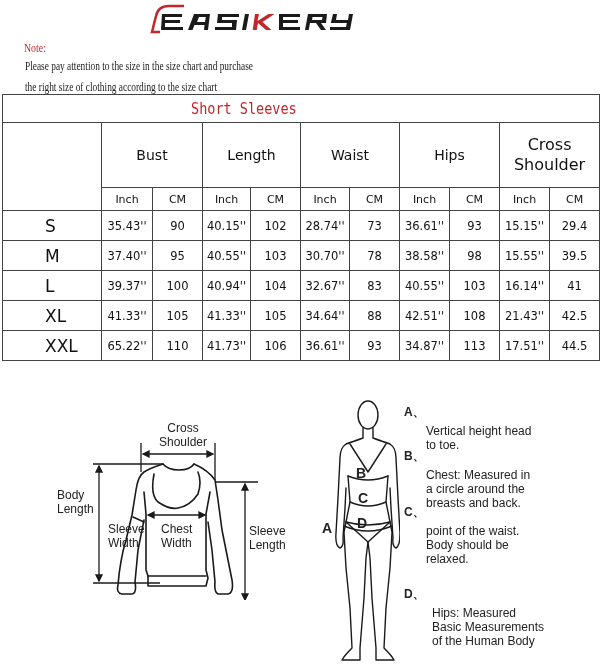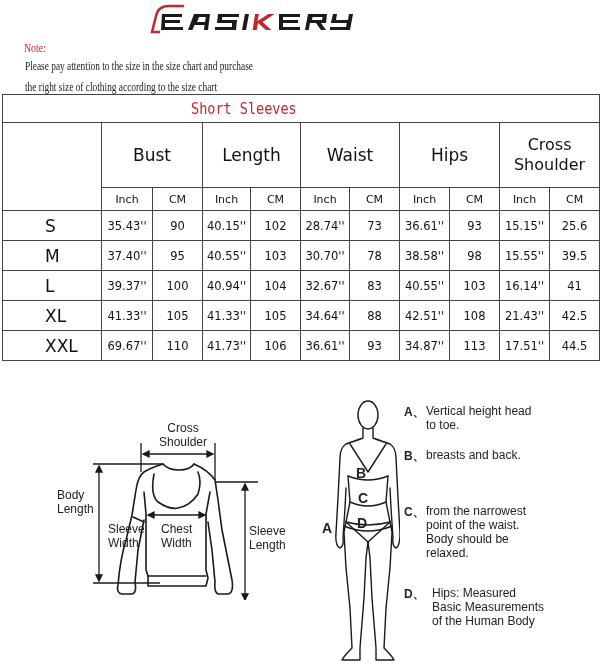--- a/index.html
+++ b/index.html
@@ -8,29 +8,29 @@
   .logo { left:148px; top:2px; width:300px; height:34px; }
   .note-label { left:24px; top:41px; font-family:"Liberation Serif", serif; font-size:12px; color:#c0282d; transform:scaleX(0.82); transform-origin:left top; }
   .note-line { left:25px; font-family:"Liberation Serif", serif; font-size:12px; color:#222; white-space:nowrap; transform:scaleX(0.78); transform-origin:left top; }
   .note1 { top:59px; }
   .note2 { top:80px; }
 
   table.size { position:absolute; left:2px; top:94px; border-collapse:collapse; table-layout:fixed; width:597px; }
   table.size td { border:1.3px solid #444; padding:0; text-align:center; vertical-align:middle; color:#111; }
   .title-cell { height:27px; text-align:left !important; }
   .title-text { display:inline-block; margin-left:188px; font-family:"DejaVu Sans Mono", monospace; font-size:15px; color:#c0282d; transform:scaleX(0.9); transform-origin:left center; }
-  .head-cell { height:64px; font-size:17px; font-family:"DejaVu Sans", sans-serif; line-height:21px; }
+  .head-cell { height:64px; font-size:14px; font-family:"DejaVu Sans", sans-serif; line-height:21px; }
   .head-cell.cs { font-size:16px; line-height:20px; }
   .sub-cell { height:22px; font-size:11px; font-family:"DejaVu Sans", sans-serif; }
   .size-cell { height:29px; font-size:17px; font-family:"DejaVu Sans", sans-serif; text-align:left !important; padding-left:42px !important; }
   .val-cell { font-size:11.5px; font-family:"DejaVu Sans", sans-serif; height:29px; }
 
   .diag-text { font-size:12px; color:#222; line-height:14px; }
   .legend-key { font-size:12px; font-weight:bold; color:#222; }
-  .legend-text { font-size:12px; color:#222; line-height:14px; }
+  .legend-text { font-size:12px; color:#222; line-height:14px;margin-top:20px; }
 </style>
 </head>
 <body>
 
 <svg class="abs logo" viewBox="0 0 300 34">
   <path d="M36 4 L21 4 Q10 4 8 14 L4 30 L12 30" fill="none" stroke="#c0282d" stroke-width="2.5"></path>
   <g fill="#1a1a1a">
 
     <path d="M14 12 h20 v3 h-17 v3 h15 v3 h-15 v4 h18 v3 h-22 z"></path>
 
@@ -105,21 +105,21 @@
         <td class="size-cell">S</td>
         <td class="val-cell">35.43''</td>
         <td class="val-cell">90</td>
         <td class="val-cell">40.15''</td>
         <td class="val-cell">102</td>
         <td class="val-cell">28.74''</td>
         <td class="val-cell">73</td>
         <td class="val-cell">36.61''</td>
         <td class="val-cell">93</td>
         <td class="val-cell">15.15''</td>
-        <td class="val-cell">25.6</td>
+        <td class="val-cell">29.4</td>
       </tr>
       <tr>
         <td class="size-cell">M</td>
         <td class="val-cell">37.40''</td>
         <td class="val-cell">95</td>
         <td class="val-cell">40.55''</td>
         <td class="val-cell">103</td>
         <td class="val-cell">30.70''</td>
         <td class="val-cell">78</td>
         <td class="val-cell">38.58''</td>
@@ -148,21 +148,21 @@
         <td class="val-cell">105</td>
         <td class="val-cell">34.64''</td>
         <td class="val-cell">88</td>
         <td class="val-cell">42.51''</td>
         <td class="val-cell">108</td>
         <td class="val-cell">21.43''</td>
         <td class="val-cell">42.5</td>
       </tr>
       <tr>
         <td class="size-cell">XXL</td>
-        <td class="val-cell">69.67''</td>
+        <td class="val-cell">65.22''</td>
         <td class="val-cell">110</td>
         <td class="val-cell">41.73''</td>
         <td class="val-cell">106</td>
         <td class="val-cell">36.61''</td>
         <td class="val-cell">93</td>
         <td class="val-cell">34.87''</td>
         <td class="val-cell">113</td>
         <td class="val-cell">17.51''</td>
         <td class="val-cell">44.5</td>
       </tr>
@@ -247,27 +247,28 @@
     <div style="position: absolute; top: 0px; left: 0px;">
       <span class="legend-key" style="position: absolute; left: 0px;">A、</span>
       <div class="legend-text" style="position: absolute; left: 22px; width: 170px;">
         <div>Vertical height head</div>
         <div>to toe.</div>
       </div>
     </div>
     <div style="position: absolute; top: 44px; left: 0px;">
       <span class="legend-key" style="position: absolute; left: 0px;">B、</span>
       <div class="legend-text" style="position: absolute; left: 22px; width: 170px;">
+        <div>Chest: Measured in</div>
+        <div>a circle around the</div>
         <div>breasts and back.</div>
       </div>
     </div>
     <div style="position: absolute; top: 100px; left: 0px;">
       <span class="legend-key" style="position: absolute; left: 0px;">C、</span>
       <div class="legend-text" style="position: absolute; left: 22px; width: 170px;">
-        <div>from the narrowest</div>
         <div>point of the waist.</div>
         <div>Body should be</div>
         <div>relaxed.</div>
       </div>
     </div>
     <div style="position: absolute; top: 182px; left: 0px;">
       <span class="legend-key" style="position: absolute; left: 0px;">D、</span>
       <div class="legend-text" style="position: absolute; left: 28px; width: 170px;">
         <div>Hips: Measured</div>
         <div>Basic Measurements</div>

